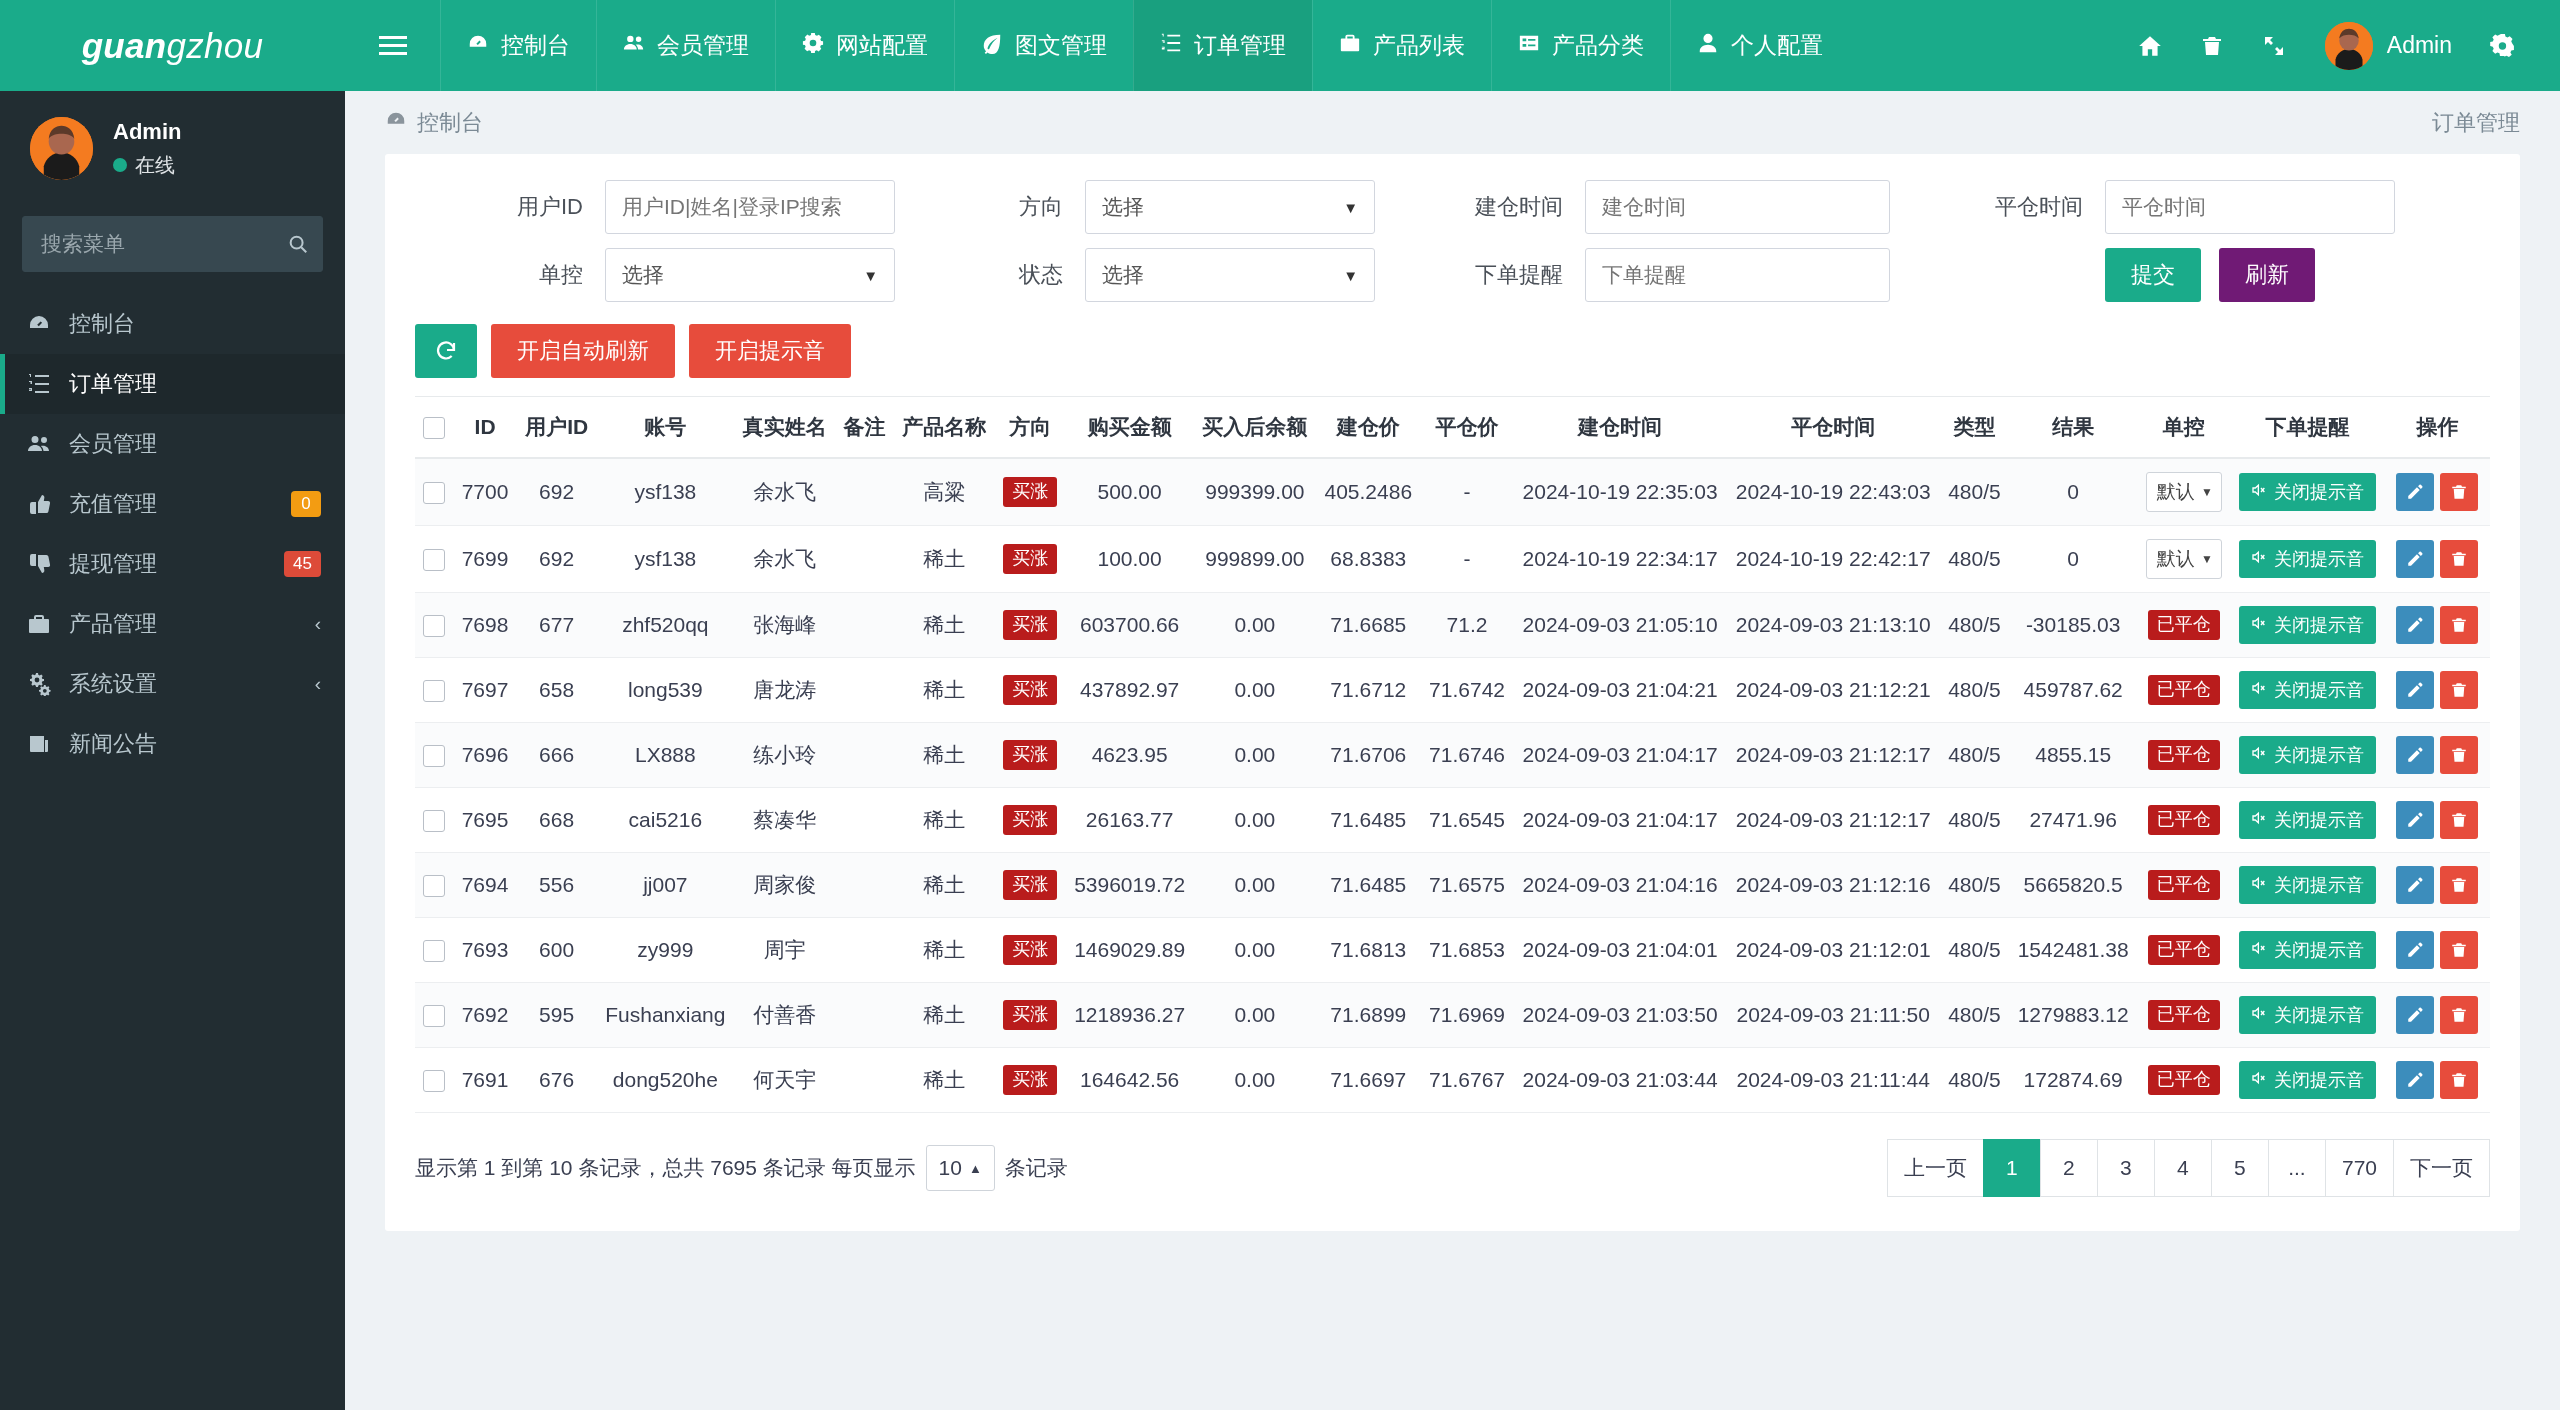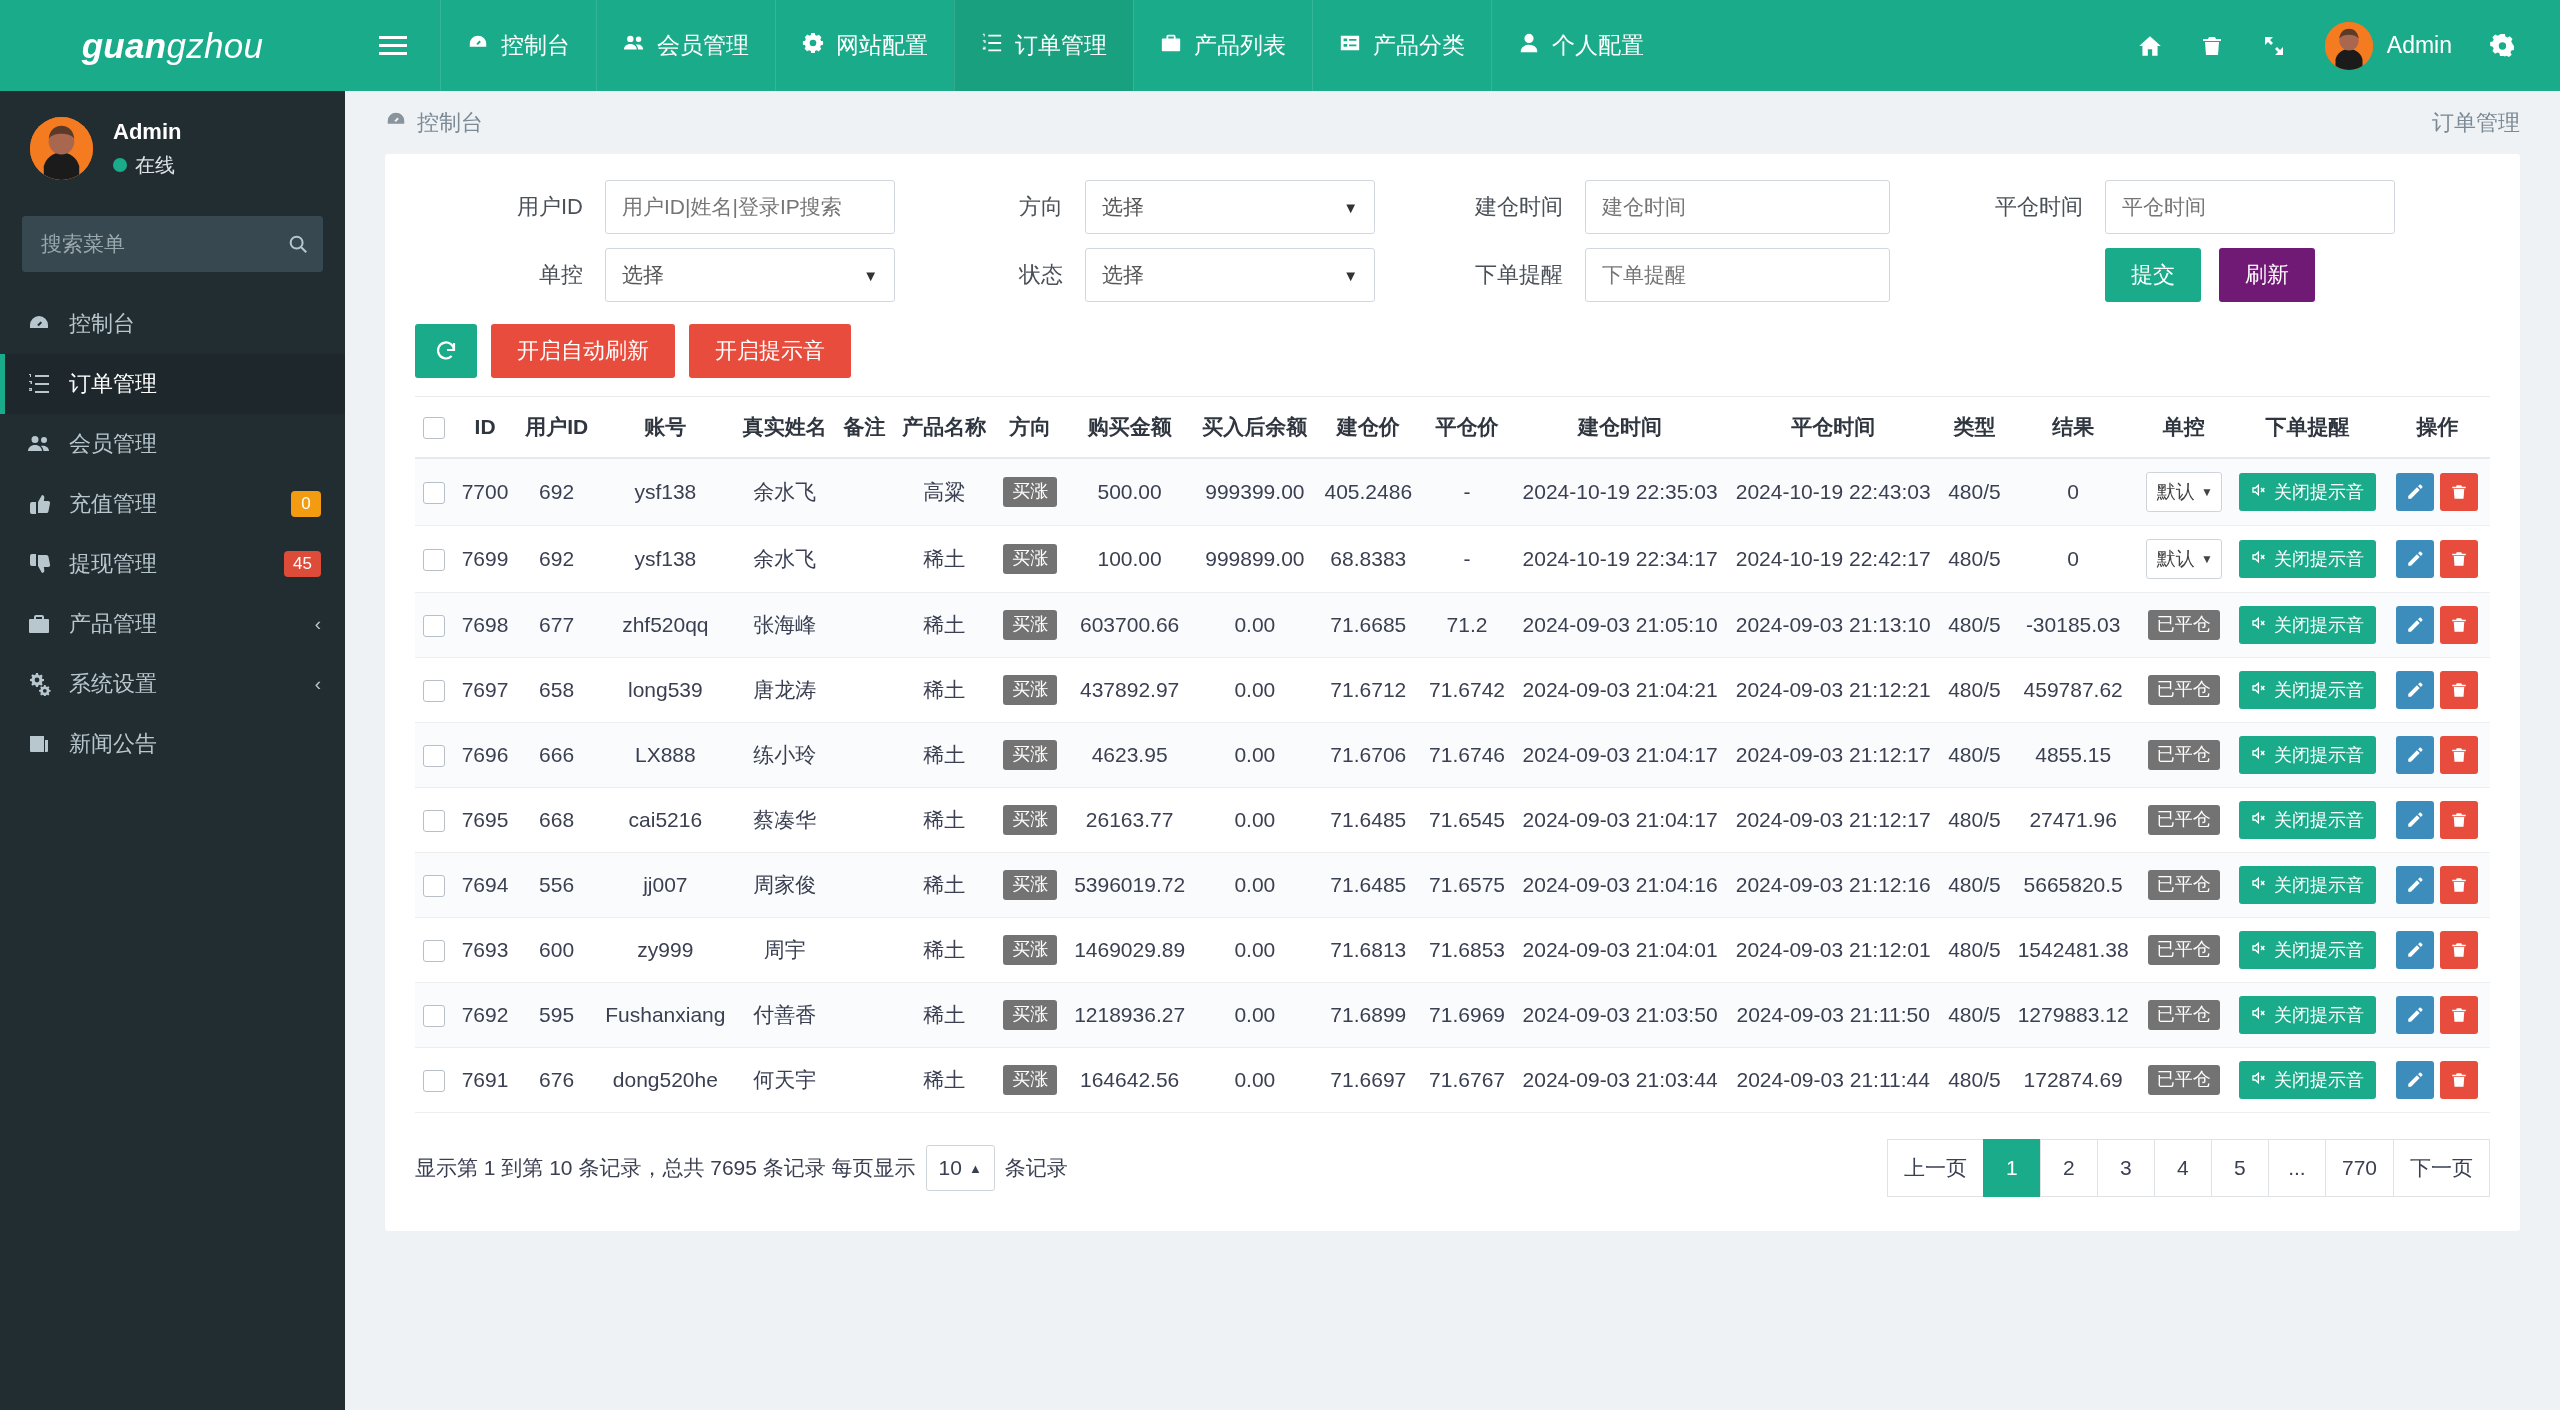--- a/index.html
+++ b/index.html
@@ -106,21 +106,21 @@
   table { width:100%; border-collapse:collapse; font-size:21px; }
   thead th {
     font-weight:bold; color:#2f3640; padding:16px 8px; text-align:center;
     border-bottom:2px solid #e7eaec; border-top:1px solid #e7eaec; white-space:nowrap;
   }
   tbody td { padding:13px 8px; text-align:center; border-bottom:1px solid #eceef0; color:#3a3f51; white-space:nowrap; }
   tbody tr:nth-child(odd) { background:#fafbfc; }
   .chk { width:22px; height:22px; border:1px solid #b9bfc7; border-radius:3px; background:#fff; display:inline-block; vertical-align:middle; cursor:pointer; }
 
   .tag { display:inline-block; color:#fff; font-size:18px; padding:4px 9px; border-radius:3px; line-height:1.2; }
-  .tag-red { background:#737373; }
+  .tag-red { background:#b91c1c; }
   .mini-select {
     height:40px; border:1px solid #cfd4da; border-radius:3px; background:#fff;
     font-size:19px; color:#444; padding:0 26px 0 10px; font-family:inherit;
     position:relative; display:inline-flex; align-items:center;
   }
   .mini-select .caret { position:absolute; right:8px; font-size:12px; }
   .pill {
     display:inline-flex; align-items:center; gap:7px; background:#1aab8a; color:#fff;
     font-size:18px; padding:7px 12px; border-radius:3px; cursor:pointer; white-space:nowrap;
   }
@@ -280,20 +280,26 @@
                   <path d="M8 11a3.5 3.5 0 1 0 0-7 3.5 3.5 0 0 0 0 7zm9 0a3 3 0 1 0 0-6 3 3 0 0 0 0 6zM1 19c0-3.3 3-6 7-6s7 2.7 7 6zm15.5 0c-.2-2.2-1.2-3.9-2.7-5 .7-.2 1.4-.3 2.2-.3 3.4 0 6 2.3 6 5.3z"></path>
                 </svg></span>
               <span>会员管理</span>
             </div>
             <div class="nav-item">
               <span><svg width="22" height="22" viewBox="0 0 24 24" fill="#fff" aria-hidden="true">
                   <path d="M10 1h4l.4 2.4 1.9.8 2.1-1.2 2.8 2.8-1.2 2.1.8 1.9L23 10v4l-2.4.4-.8 1.9 1.2 2.1-2.8 2.8-2.1-1.2-1.9.8L14 23h-4l-.4-2.4-1.9-.8-2.1 1.2L2.8 18.2 4 16.1l-.8-1.9L1 14v-4l2.4-.4.8-1.9L3 5.6 5.8 2.8 7.9 4l1.9-.8z"></path>
                   <circle cx="12" cy="12" r="3.6" fill="#1aab8a"></circle>
                 </svg></span>
               <span>网站配置</span>
+            </div>
+            <div class="nav-item">
+              <span><svg width="22" height="22" viewBox="0 0 24 24" fill="#fff" aria-hidden="true">
+                  <path d="M21 3C9 3 3 8 3 15c0 2.5 1 4.5 2.6 6L4 22.7l1.4 1.3 1.7-1.7C8.5 23.5 10.4 24 12.6 24 19 24 21 16 21 3zM7 18C9 12 13 8.5 18 6.5 14.5 9 11 13 8.6 19z"></path>
+                </svg></span>
+              <span>图文管理</span>
             </div>
             <div class="nav-item active">
               <span><svg width="22" height="22" viewBox="0 0 24 24" fill="#fff" aria-hidden="true">
                   <path d="M2 5h2V2H2v1h1v2H2zm0 7h3V9H2v1h2v.5H3v1h1V12H2zm0 7h3v-3H2v1h2v.5H2zM8 3h14v2H8zm0 8h14v2H8zm0 8h14v2H8z"></path>
                 </svg></span>
               <span>订单管理</span>
             </div>
             <div class="nav-item">
               <span><svg width="22" height="22" viewBox="0 0 24 24" fill="#fff" aria-hidden="true">
                   <path d="M9 3h6a2 2 0 0 1 2 2v2h4a1 1 0 0 1 1 1v12a1 1 0 0 1-1 1H3a1 1 0 0 1-1-1V8a1 1 0 0 1 1-1h4V5a2 2 0 0 1 2-2zm0 4h6V5H9z"></path>

